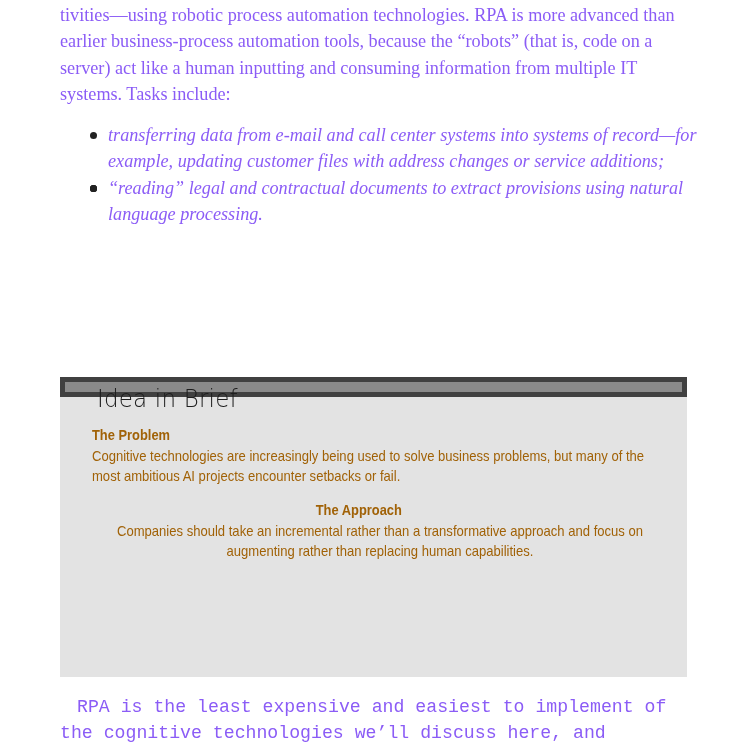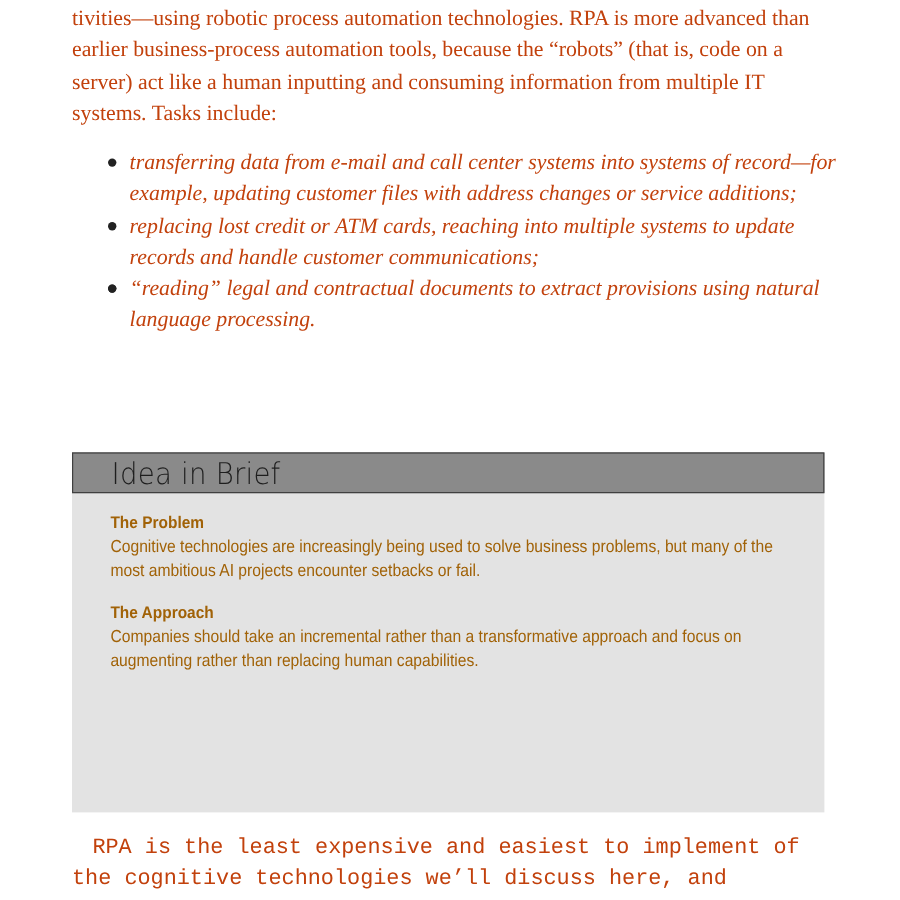--- a/index.html
+++ b/index.html
@@ -11,21 +11,21 @@
       width: 750px;
       height: 750px;
       overflow: hidden;
       position: relative;
       color: #2a2a2a;
     }
     .serif {
       font-family: "Liberation Serif", "DejaVu Serif", serif;
       font-size: 18.2px;
       line-height: 26.3px;
-      color: #c2410c;
+      color: #8b5cf6;
     }
     .para-top {
       position: absolute;
       left: 60px;
       top: 2px;
       width: 640px;
       margin: 0;
     }
     .bullets {
       position: absolute;
@@ -53,23 +53,23 @@
     }
     .brief {
       position: absolute;
       left: 60px;
       top: 377px;
       width: 627px;
       height: 300px;
       background: #e3e3e3;
     }
     .brief-header {
-      height: 34px;
+      height: 20px;
       background: #8a8a8a;
-      border: 1px solid #404040;
+      border: 5px solid #404040;
       box-sizing: border-box;
       position: relative;
     }
     .brief-title {
       position: absolute;
       left: 32px;
       top: 1px;
       font-family: "DejaVu Sans", "Liberation Sans", sans-serif;
       font-weight: 200;
       font-size: 25px;
@@ -96,21 +96,21 @@
     }
     .brief-section p {
       margin: 2px 0 0 0;
       font-size: 14.5px;
       line-height: 20px;
       transform: scaleX(0.9);
       transform-origin: left center;
       width: 640px;
     }
     .sec-problem { top: 49px; }
-    .sec-approach { top: 124px; }
+    .sec-approach { top: 124px; text-align: center; }
     .sec-process { top: 199px; }
     .para-bottom {
       position: absolute;
       left: 60px;
       top: 694px;
       width: 640px;
       margin: 0;
       text-indent: 17px;
       font-family: Liberation Mono, monospace;
     }
@@ -120,21 +120,20 @@
 
 <p class="serif para-top">tivities—using robotic process automation technologies. RPA is more advanced than earlier business-process automation tools, because the “robots” (that is, code on a server) act like a human inputting and consuming information from multiple IT systems. Tasks include:</p>
 
 <ul class="serif bullets">
   <li>
     <span class="bullet-dot"></span>
     <span>transferring data from e-mail and call center systems into systems of record—for example, updating customer files with address changes or service additions;</span>
   </li>
   <li>
     <span class="bullet-dot"></span>
-    <span>replacing lost credit or ATM cards, reaching into multiple systems to update records and handle customer communications;</span>
   </li>
   <li>
     <span class="bullet-dot"></span>
   </li>
   <li>
     <span class="bullet-dot"></span>
     <span>“reading” legal and contractual documents to extract provisions using natural language processing.</span>
   </li>
 </ul>
 

